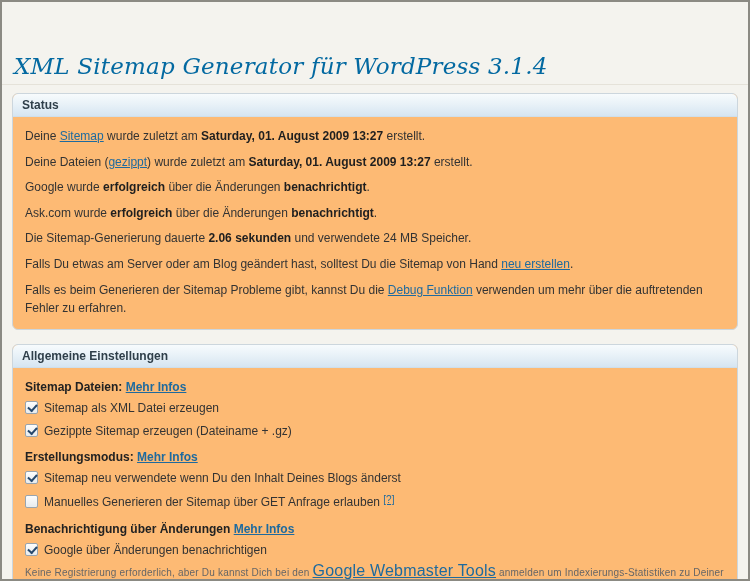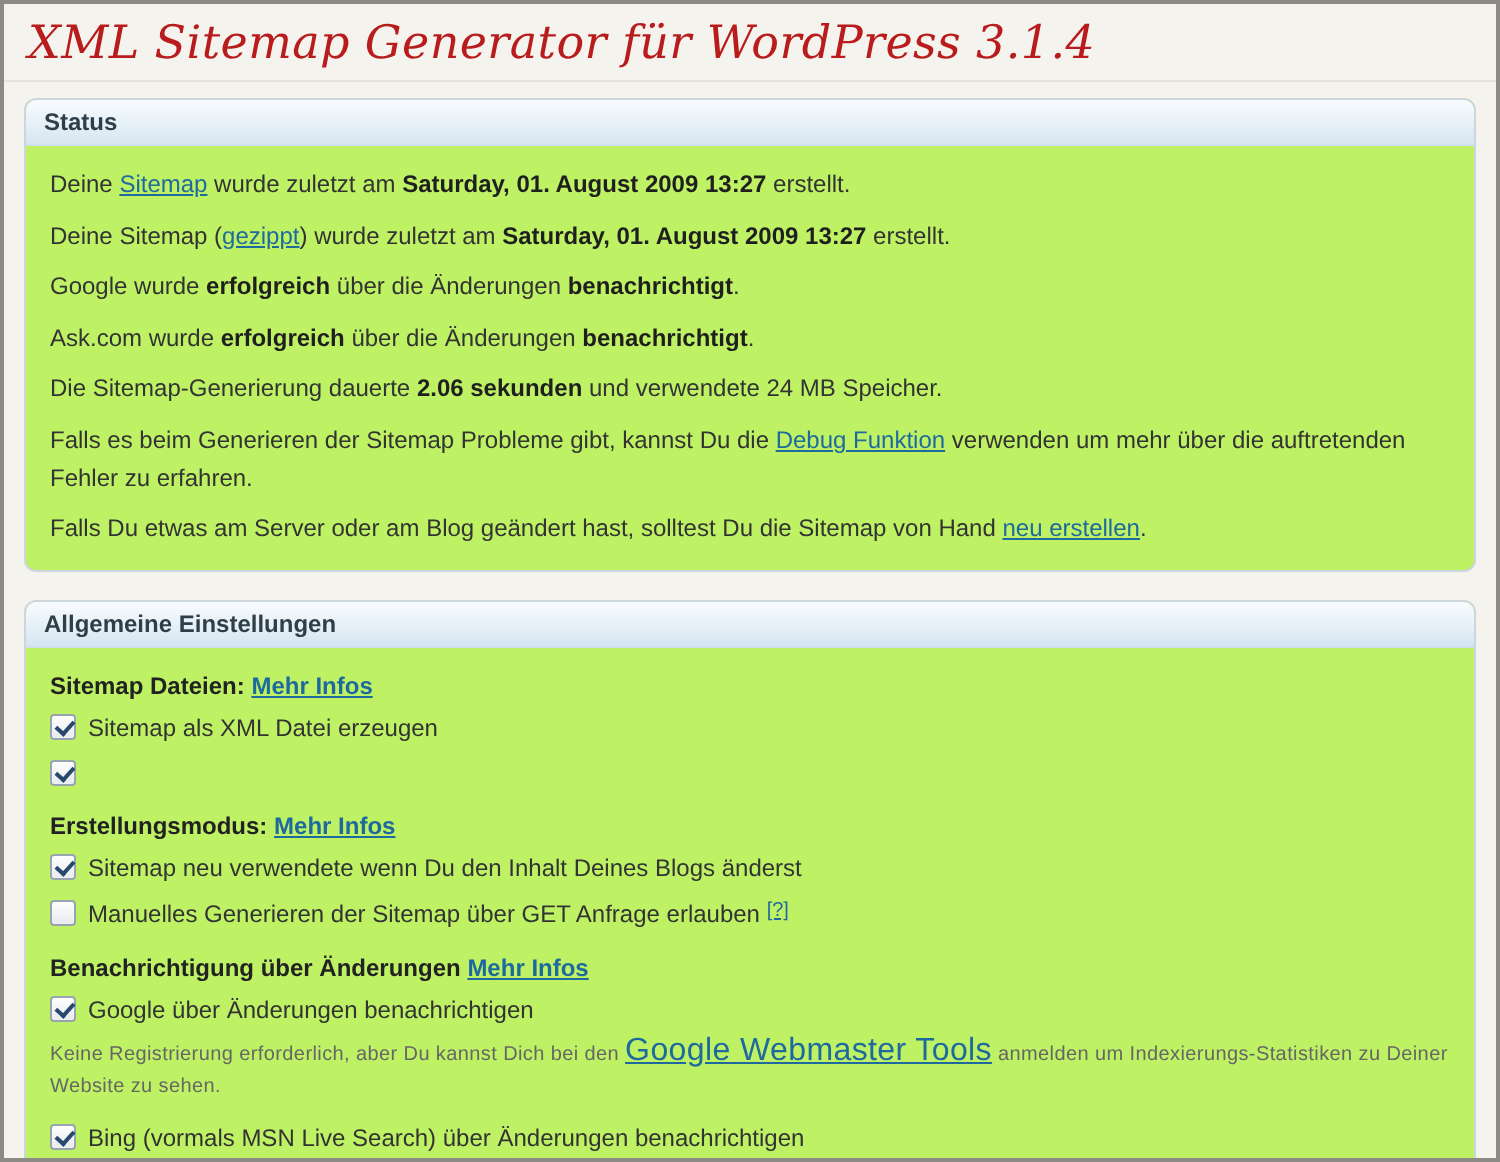--- a/index.html
+++ b/index.html
@@ -14,25 +14,26 @@
   }
   .title-bar {
     padding: 7px 12px 5px;
     border-bottom: 1px solid #e5e2d9;
   }
   .page-title {
     font-family: "DejaVu Serif", "Liberation Serif", serif;
     font-style: italic;
     font-weight: normal;
     font-size: 23px;
-    color: #b91c1c;
+    color: #0369a1;
     letter-spacing: 0.2px;
+    margin-top: 44px;
   }
   .postbox {
-    background: #bef264;
+    background: #fdba74;
     border: 1px solid #ccd6dd;
     border-radius: 6px;
     margin: 8px 10px 14px;
     overflow: hidden;
   }
   .postbox-header {
     background: linear-gradient(180deg, #f7fbfd 0%, #e9f2f8 45%, #d6e5f1 100%);
     border-bottom: 1px solid #cfdfeb;
     padding: 4px 9px;
     font-weight: bold;
@@ -84,53 +85,53 @@
   <h1 class="page-title">XML Sitemap Generator für WordPress 3.1.4</h1>
 </div>
 
 <div class="postbox">
   <div class="postbox-header">Status</div>
   <div class="postbox-content">
     <p>
       <span>Deine </span><a>Sitemap</a><span> wurde zuletzt am </span><b>Saturday, 01. August 2009 13:27</b><span> erstellt.</span>
     </p>
     <p>
-      <span>Deine Sitemap (</span><a>gezippt</a><span>) wurde zuletzt am </span><b>Saturday, 01. August 2009 13:27</b><span> erstellt.</span>
+      <span>Deine Dateien (</span><a>gezippt</a><span>) wurde zuletzt am </span><b>Saturday, 01. August 2009 13:27</b><span> erstellt.</span>
     </p>
     <p>
       <span>Google wurde </span><b>erfolgreich</b><span> über die Änderungen </span><b>benachrichtigt</b><span>.</span>
     </p>
     <p>
       <span>Ask.com wurde </span><b>erfolgreich</b><span> über die Änderungen </span><b>benachrichtigt</b><span>.</span>
     </p>
     <p>
       <span>Die Sitemap-Generierung dauerte </span><b>2.06 sekunden</b><span> und verwendete 24 MB Speicher.</span>
     </p>
     <p>
-      <span>Falls es beim Generieren der Sitemap Probleme gibt, kannst Du die </span><a>Debug Funktion</a><span> verwenden um mehr über die auftretenden Fehler zu erfahren.</span>
+      <span>Falls Du etwas am Server oder am Blog geändert hast, solltest Du die Sitemap von Hand </span><a>neu erstellen</a><span>.</span>
     </p>
     <p>
-      <span>Falls Du etwas am Server oder am Blog geändert hast, solltest Du die Sitemap von Hand </span><a>neu erstellen</a><span>.</span>
+      <span>Falls es beim Generieren der Sitemap Probleme gibt, kannst Du die </span><a>Debug Funktion</a><span> verwenden um mehr über die auftretenden Fehler zu erfahren.</span>
     </p>
   </div>
 </div>
 
 <div class="postbox">
   <div class="postbox-header">Allgemeine Einstellungen</div>
   <div class="postbox-content">
 
     <div class="group-head">
       <span>Sitemap Dateien:</span>
       <a>Mehr Infos</a>
     </div>
     <div class="cb-row">
       <span class="cb checked"></span><span>Sitemap als XML Datei erzeugen</span>
     </div>
     <div class="cb-row">
-      <span class="cb checked"></span>
+      <span class="cb checked"></span><span>Gezippte Sitemap erzeugen (Dateiname + .gz)</span>
     </div>
 
     <div class="group-head">
       <span>Erstellungsmodus:</span>
       <a>Mehr Infos</a>
     </div>
     <div class="cb-row">
       <span class="cb checked"></span><span>Sitemap neu verwendete wenn Du den Inhalt Deines Blogs änderst</span>
     </div>
     <div class="cb-row">

